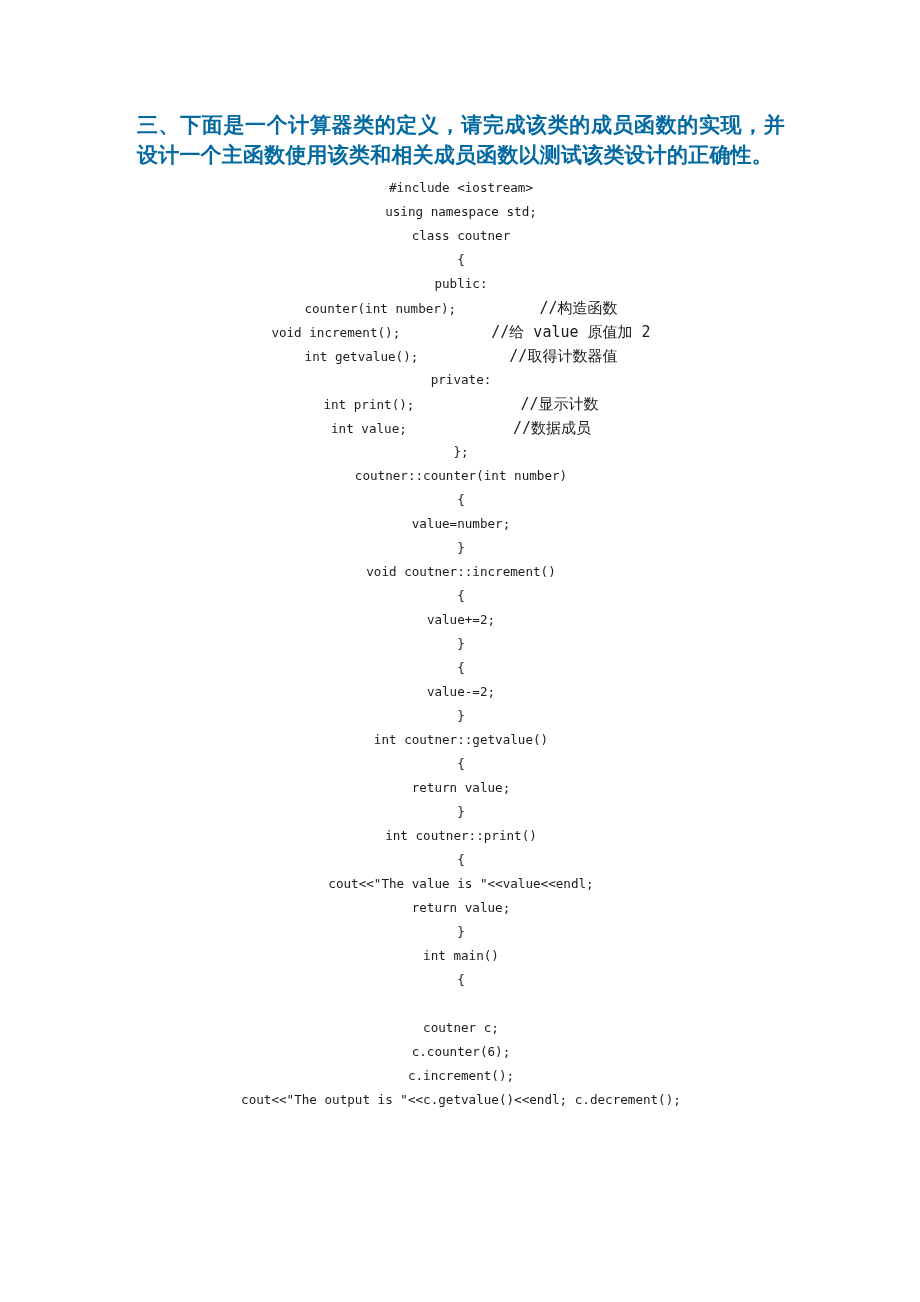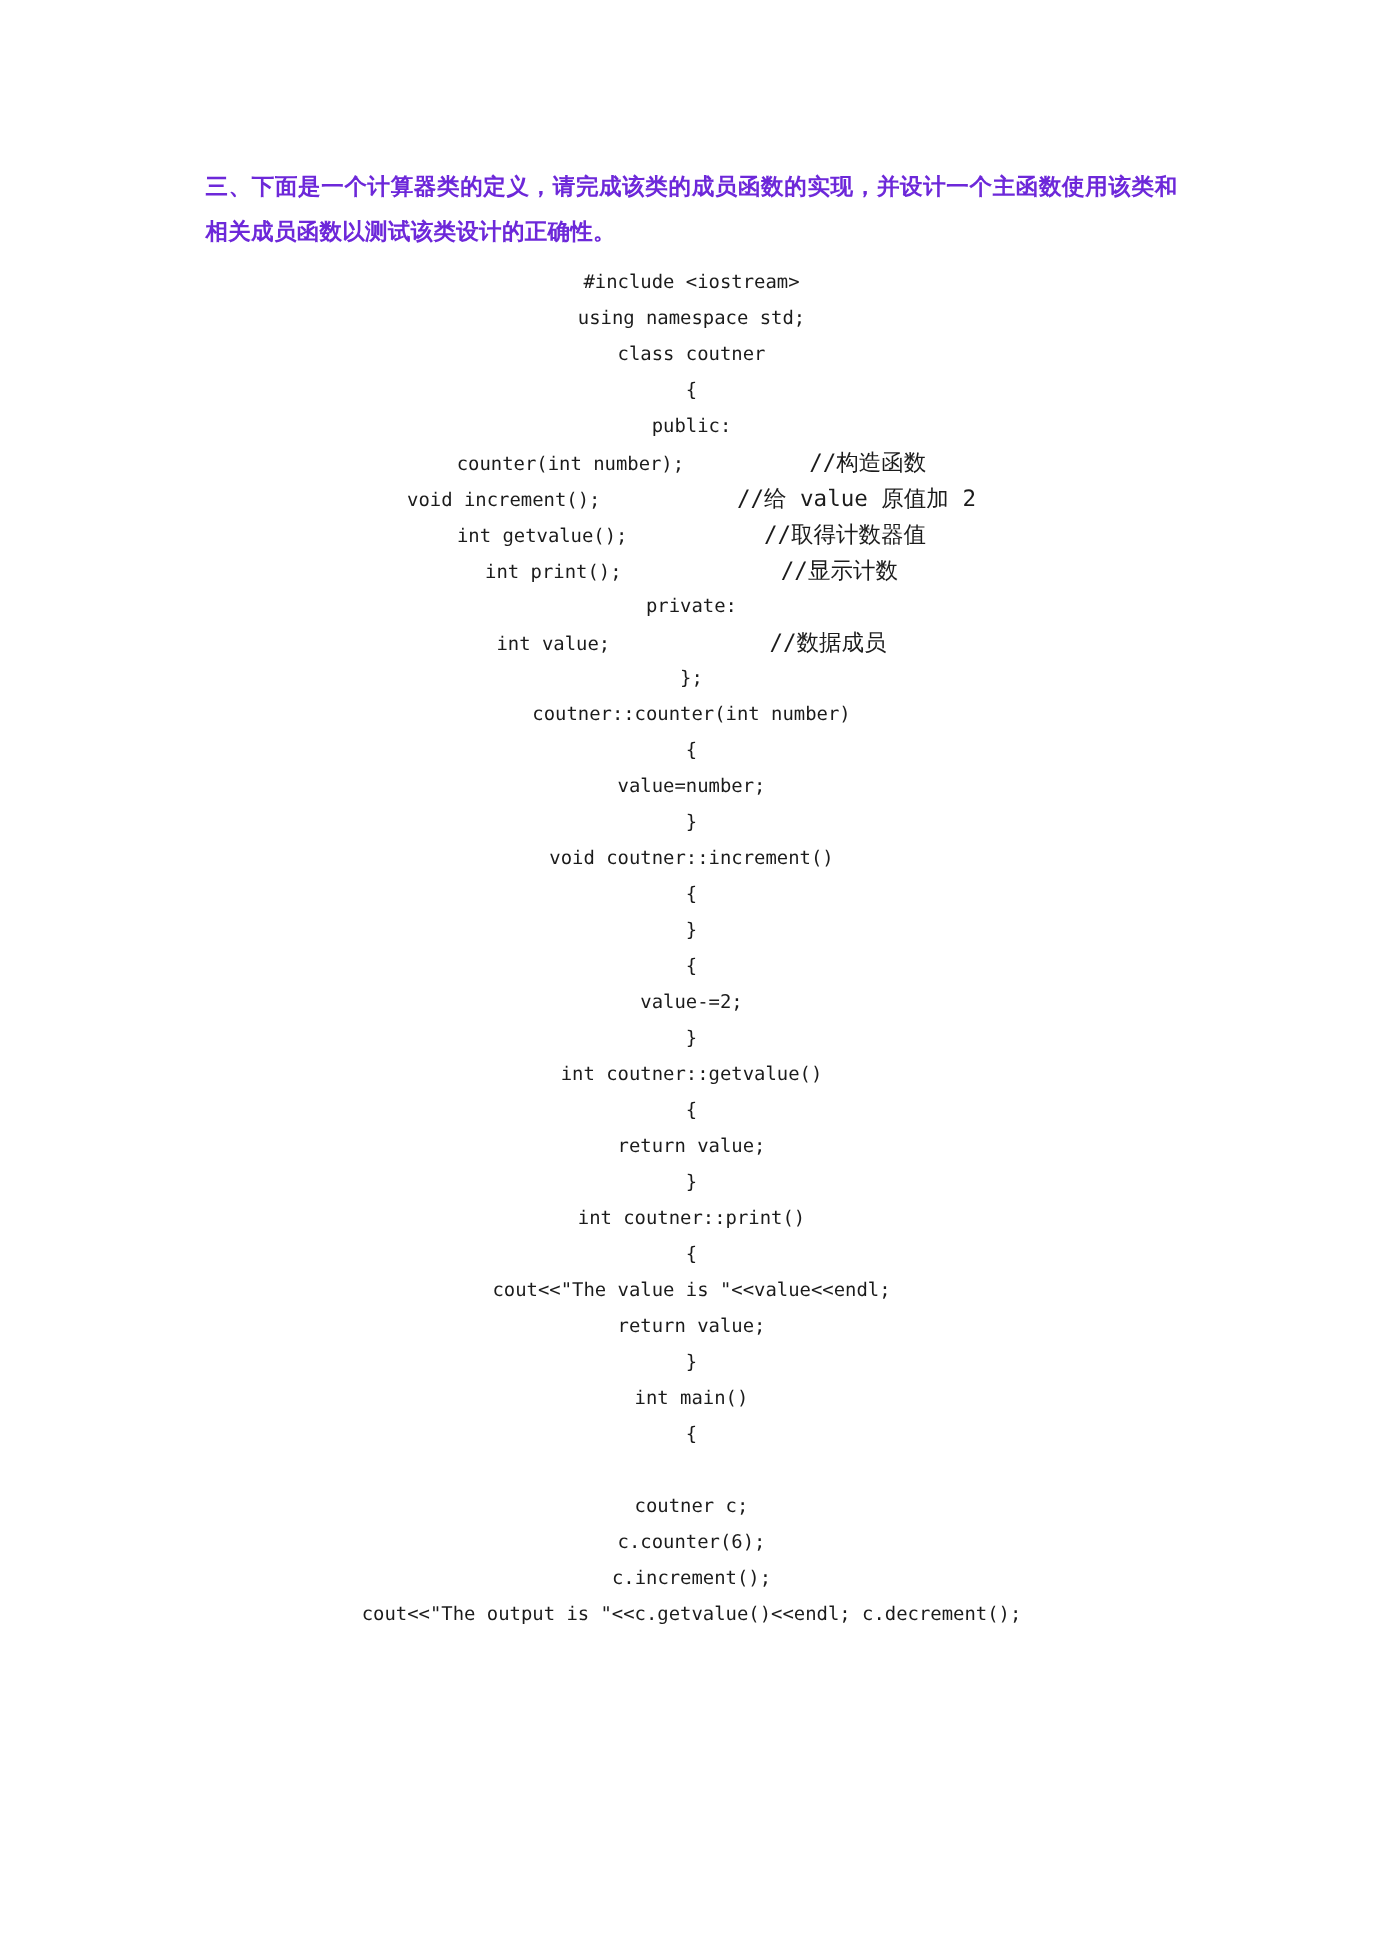--- a/index.html
+++ b/index.html
@@ -30,24 +30,24 @@
     position: absolute;
     left: 137px;
     top: 110px;
     width: 648px;
   }
 
   
   .heading {
     font-family: "Liberation Sans", "DejaVu Sans", sans-serif;
     font-weight: bold;
-    font-size: 15px;
+    font-size: 21px;
     line-height: 30px;
     letter-spacing: 0.2px;
-    color: #6d28d9;
+    color: #0369a1;
     margin: 0 0 6px 0;
     text-align: justify;
     text-justify: inter-ideograph;
   }
 
   
   .code-block {
     margin-top: 4px;
     font-family: "DejaVu Sans Mono", "Liberation Mono", monospace;
     font-size: 12.6px;
@@ -84,30 +84,31 @@
 
     <div class="code-block">
         <span class="code-line"><span>#include &lt;iostream&gt;</span></span>
         <span class="code-line"><span>using namespace std;</span></span>
         <span class="code-line"><span>class coutner</span></span>
         <span class="code-line"><span>{</span></span>
         <span class="code-line"><span>public:</span></span>
         <span class="code-line"><span>counter(int number);</span><span>           </span><span class="cmt cmt-cn">//构造函数</span></span>
         <span class="code-line"><span>void increment();</span><span>            </span><span class="cmt cmt-cn">//给 value 原值加 2</span></span>
         <span class="code-line"><span>int getvalue();</span><span>            </span><span class="cmt cmt-cn">//取得计数器值</span></span>
+        <span class="code-line"><span>private:</span></span>
         <span class="code-line"><span>int print();</span><span>              </span><span class="cmt cmt-cn">//显示计数</span></span>
-        <span class="code-line"><span>private:</span></span>
         <span class="code-line"><span>int value;</span><span>              </span><span class="cmt cmt-cn">//数据成员</span></span>
         <span class="code-line"><span>};</span></span>
         <span class="code-line"><span>coutner::counter(int number)</span></span>
         <span class="code-line"><span>{</span></span>
         <span class="code-line"><span>value=number;</span></span>
         <span class="code-line"><span>}</span></span>
         <span class="code-line"><span>void coutner::increment()</span></span>
         <span class="code-line"><span>{</span></span>
+        <span class="code-line"><span>value+=2;</span></span>
         <span class="code-line"><span>}</span></span>
         <span class="code-line"><span>{</span></span>
         <span class="code-line"><span>value-=2;</span></span>
         <span class="code-line"><span>}</span></span>
         <span class="code-line"><span>int coutner::getvalue()</span></span>
         <span class="code-line"><span>{</span></span>
         <span class="code-line"><span>return value;</span></span>
         <span class="code-line"><span>}</span></span>
         <span class="code-line"><span>int coutner::print()</span></span>
         <span class="code-line"><span>{</span></span>

